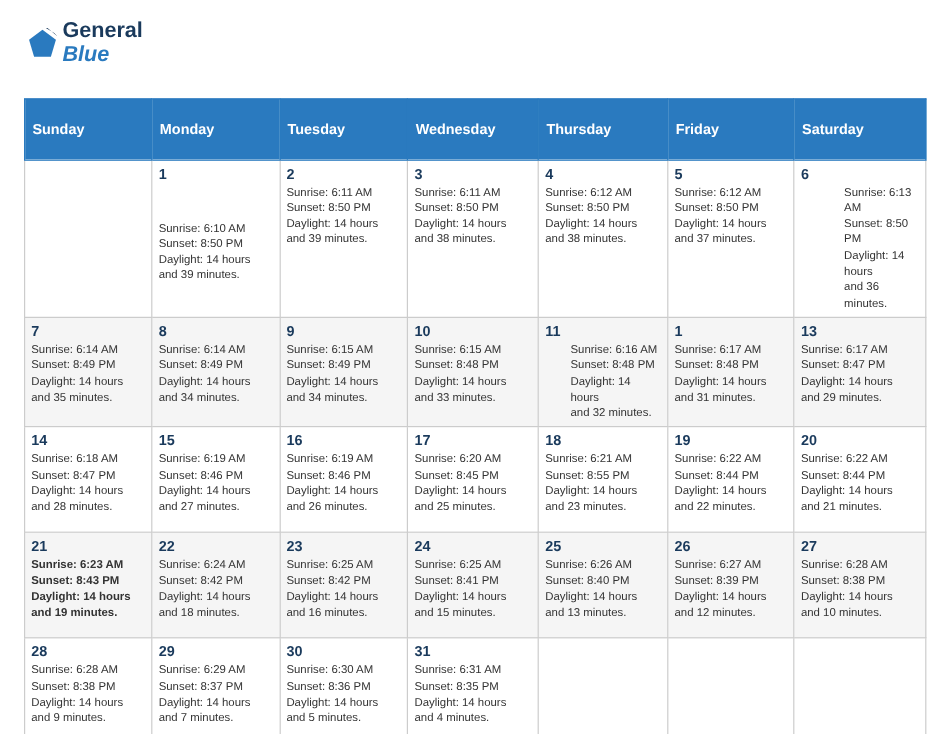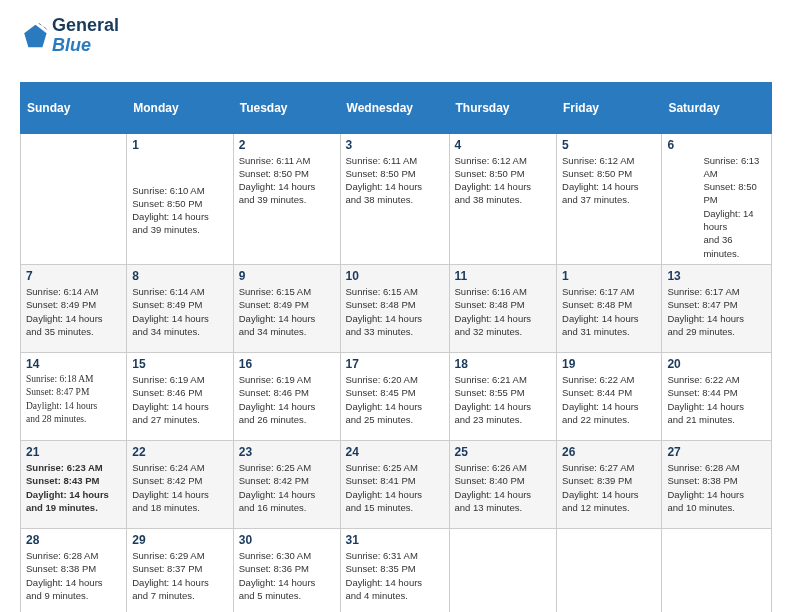--- a/index.html
+++ b/index.html
@@ -191,21 +191,21 @@
           </td>
           <td>
             <span class="day-num">10</span>
             <div class="day-info" style="white-space: pre-line;">Sunrise: 6:15 AM
 Sunset: 8:48 PM
 Daylight: 14 hours
 and 33 minutes.</div>
           </td>
           <td>
             <span class="day-num">11</span>
-            <div class="day-info" style="white-space: pre-line;">Sunrise: 6:16 AM
+            <div class="day-info" style="white-space: pre-line; margin-left: 21px;">Sunrise: 6:16 AM
 Sunset: 8:48 PM
 Daylight: 14 hours
 and 32 minutes.</div>
           </td>
           <td>
             <span class="day-num">1</span>
             <div class="day-info" style="white-space: pre-line;">Sunrise: 6:17 AM
 Sunset: 8:48 PM
 Daylight: 14 hours
 and 31 minutes.</div>
@@ -214,21 +214,21 @@
             <span class="day-num">13</span>
             <div class="day-info" style="white-space: pre-line;">Sunrise: 6:17 AM
 Sunset: 8:47 PM
 Daylight: 14 hours
 and 29 minutes.</div>
           </td>
         </tr>
         <tr>
           <td>
             <span class="day-num">14</span>
-            <div class="day-info" style="white-space: pre-line; font-family: Liberation Serif, serif;">Sunrise: 6:18 AM
+            <div class="day-info" style="white-space: pre-line;">Sunrise: 6:18 AM
 Sunset: 8:47 PM
 Daylight: 14 hours
 and 28 minutes.</div>
           </td>
           <td>
             <span class="day-num">15</span>
             <div class="day-info" style="white-space: pre-line;">Sunrise: 6:19 AM
 Sunset: 8:46 PM
 Daylight: 14 hours
 and 27 minutes.</div>

